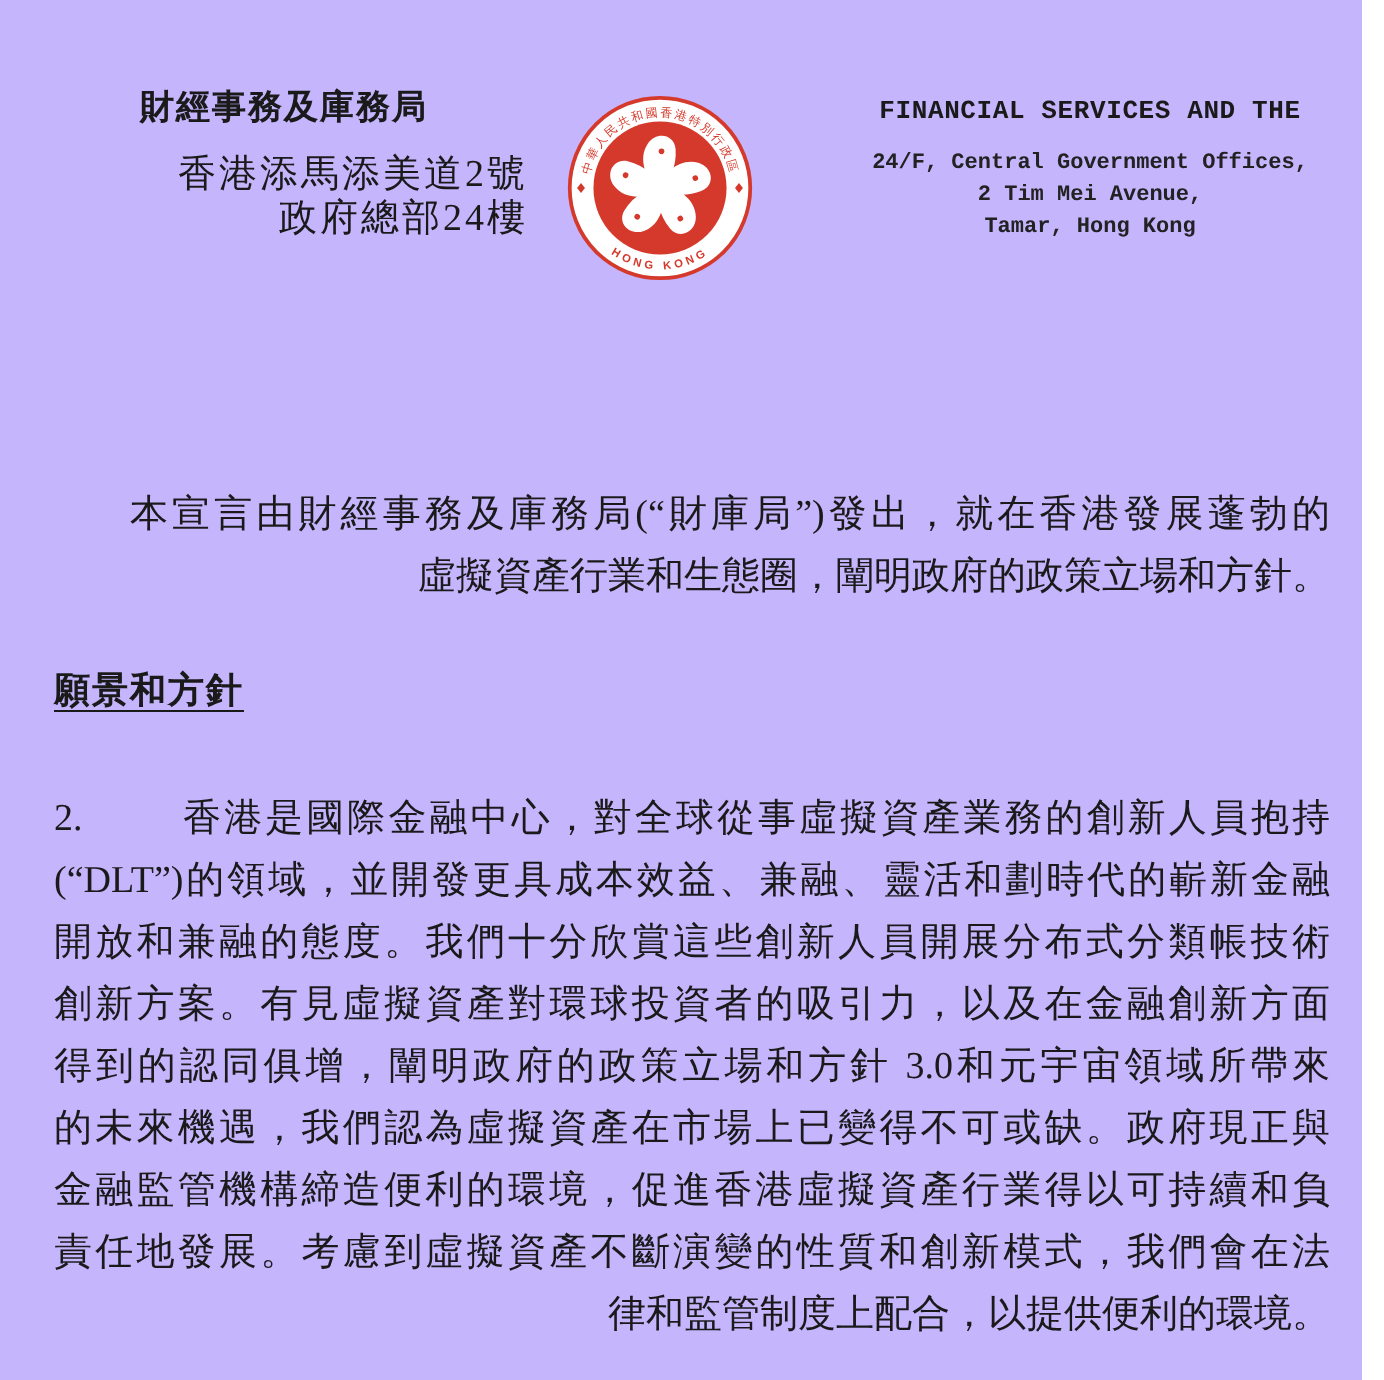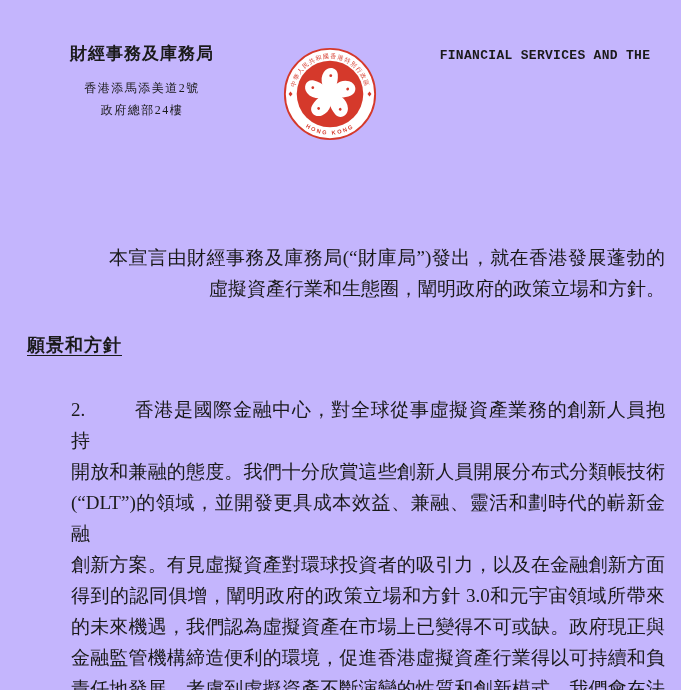--- a/index.html
+++ b/index.html
@@ -11,21 +11,21 @@
     color: var(--ink);
   }
   .page { position: relative; width: 681px; height: 690px; overflow: hidden; background: #c4b5fd; }
 
   
   .hdr-left {
     position: absolute; left: 20px; top: 42px; width: 244px;
     text-align: center;
   }
   .cn-bureau { font-size: 17px; font-weight: bold; letter-spacing: 1px; margin-bottom: 12px; }
-  .cn-addr { font-size: 12px; letter-spacing: 1.5px; line-height: 22px; }
+  .cn-addr { font-size: 19px; letter-spacing: 1.5px; line-height: 22px; text-align: right; }
 
   .emblem-wrap { position: absolute; left: 283px; top: 47px; width: 94px; height: 94px; }
   .emblem-wrap svg { width: 100%; height: 100%; display: block; }
   .em-red { fill: var(--emblem-red); }
   .em-red-stroke { stroke: var(--emblem-red); }
   .em-ring-text { font-family: "Liberation Serif", serif; }
   .em-ring-text-en { font-family: "Liberation Sans", sans-serif; font-weight: bold; }
 
   .hdr-right {
     position: absolute; left: 404px; top: 46px; width: 282px;
@@ -39,21 +39,21 @@
   
   .doc-title {
     position: absolute; top: 183px; left: 0; width: 100%;
     text-align: center; font-size: 20px; font-weight: bold; letter-spacing: 2.5px;
   }
 
   .para { position: absolute; left: 27px; width: 638px; font-size: 19px; line-height: 31px; }
   .p1 { top: 242px; }
   .p2 { top: 394px; }
 
-  .jline { display: block; text-align: justify; text-align-last: justify; text-justify: inter-ideograph; margin-left: 44px; }
+  .jline { display: block; text-align: justify; text-align-last: justify; text-justify: inter-ideograph; }
   .lastline { display: block; text-align: right; }
   .indent { text-indent: 38px; }
   .pnum { display: inline-block; width: 63px; text-align: left; text-align-last: left; }
 
   .section-heading {
     position: absolute; left: 27px; top: 333px;
     font-size: 18px; font-weight: bold;
     text-decoration: underline; text-underline-offset: 4px;
     letter-spacing: 1px;
   }
@@ -91,36 +91,41 @@
       <text font-size="6" letter-spacing="2" class="em-red em-ring-text-en">
         <textPath href="#arcB" xlink:href="#arcB" startOffset="50%" text-anchor="middle">HONG KONG</textPath>
       </text>
       <path d="M5.9,50 L8,52.6 L10.1,50 L8,47.4 Z" class="em-red"></path>
       <path d="M89.9,50 L92,52.6 L94.1,50 L92,47.4 Z" class="em-red"></path>
     </svg>
   </div>
 
   <div class="hdr-right">
     <div class="en-bureau">FINANCIAL SERVICES AND THE</div>
+    <div class="en-addr-block">
+      <div class="en-addr">24/F, Central Government Offices,</div>
+      <div class="en-addr">2 Tim Mei Avenue,</div>
+      <div class="en-addr">Tamar, Hong Kong</div>
+    </div>
   </div>
 
 
   <div class="para p1">
     <span class="jline indent">本宣言由財經事務及庫務局(“財庫局”)發出，就在香港發展蓬勃的</span>
     <span class="lastline">虛擬資產行業和生態圈，闡明政府的政策立場和方針。</span>
   </div>
 
   <div class="section-heading">願景和方針</div>
 
   <div class="para p2">
     <span class="jline">
       <span class="pnum">2.</span><span>香港是國際金融中心，對全球從事虛擬資產業務的創新人員抱持</span>
     </span>
+    <span class="jline">(“DLT”)的領域，並開發更具成本效益、兼融、靈活和劃時代的嶄新金融</span>
     <span class="jline">開放和兼融的態度。我們十分欣賞這些創新人員開展分布式分類帳技術</span>
-    <span class="jline">(“DLT”)的領域，並開發更具成本效益、兼融、靈活和劃時代的嶄新金融</span>
     <span class="jline">創新方案。有見虛擬資產對環球投資者的吸引力，以及在金融創新方面</span>
     <span class="jline">得到的認同俱增，闡明政府的政策立場和方針 3.0和元宇宙領域所帶來</span>
     <span class="jline">的未來機遇，我們認為虛擬資產在市場上已變得不可或缺。政府現正與</span>
     <span class="jline">金融監管機構締造便利的環境，促進香港虛擬資產行業得以可持續和負</span>
     <span class="jline">責任地發展。考慮到虛擬資產不斷演變的性質和創新模式，我們會在法</span>
     <span class="lastline">律和監管制度上配合，以提供便利的環境。</span>
   </div>
 
 </div>
 

